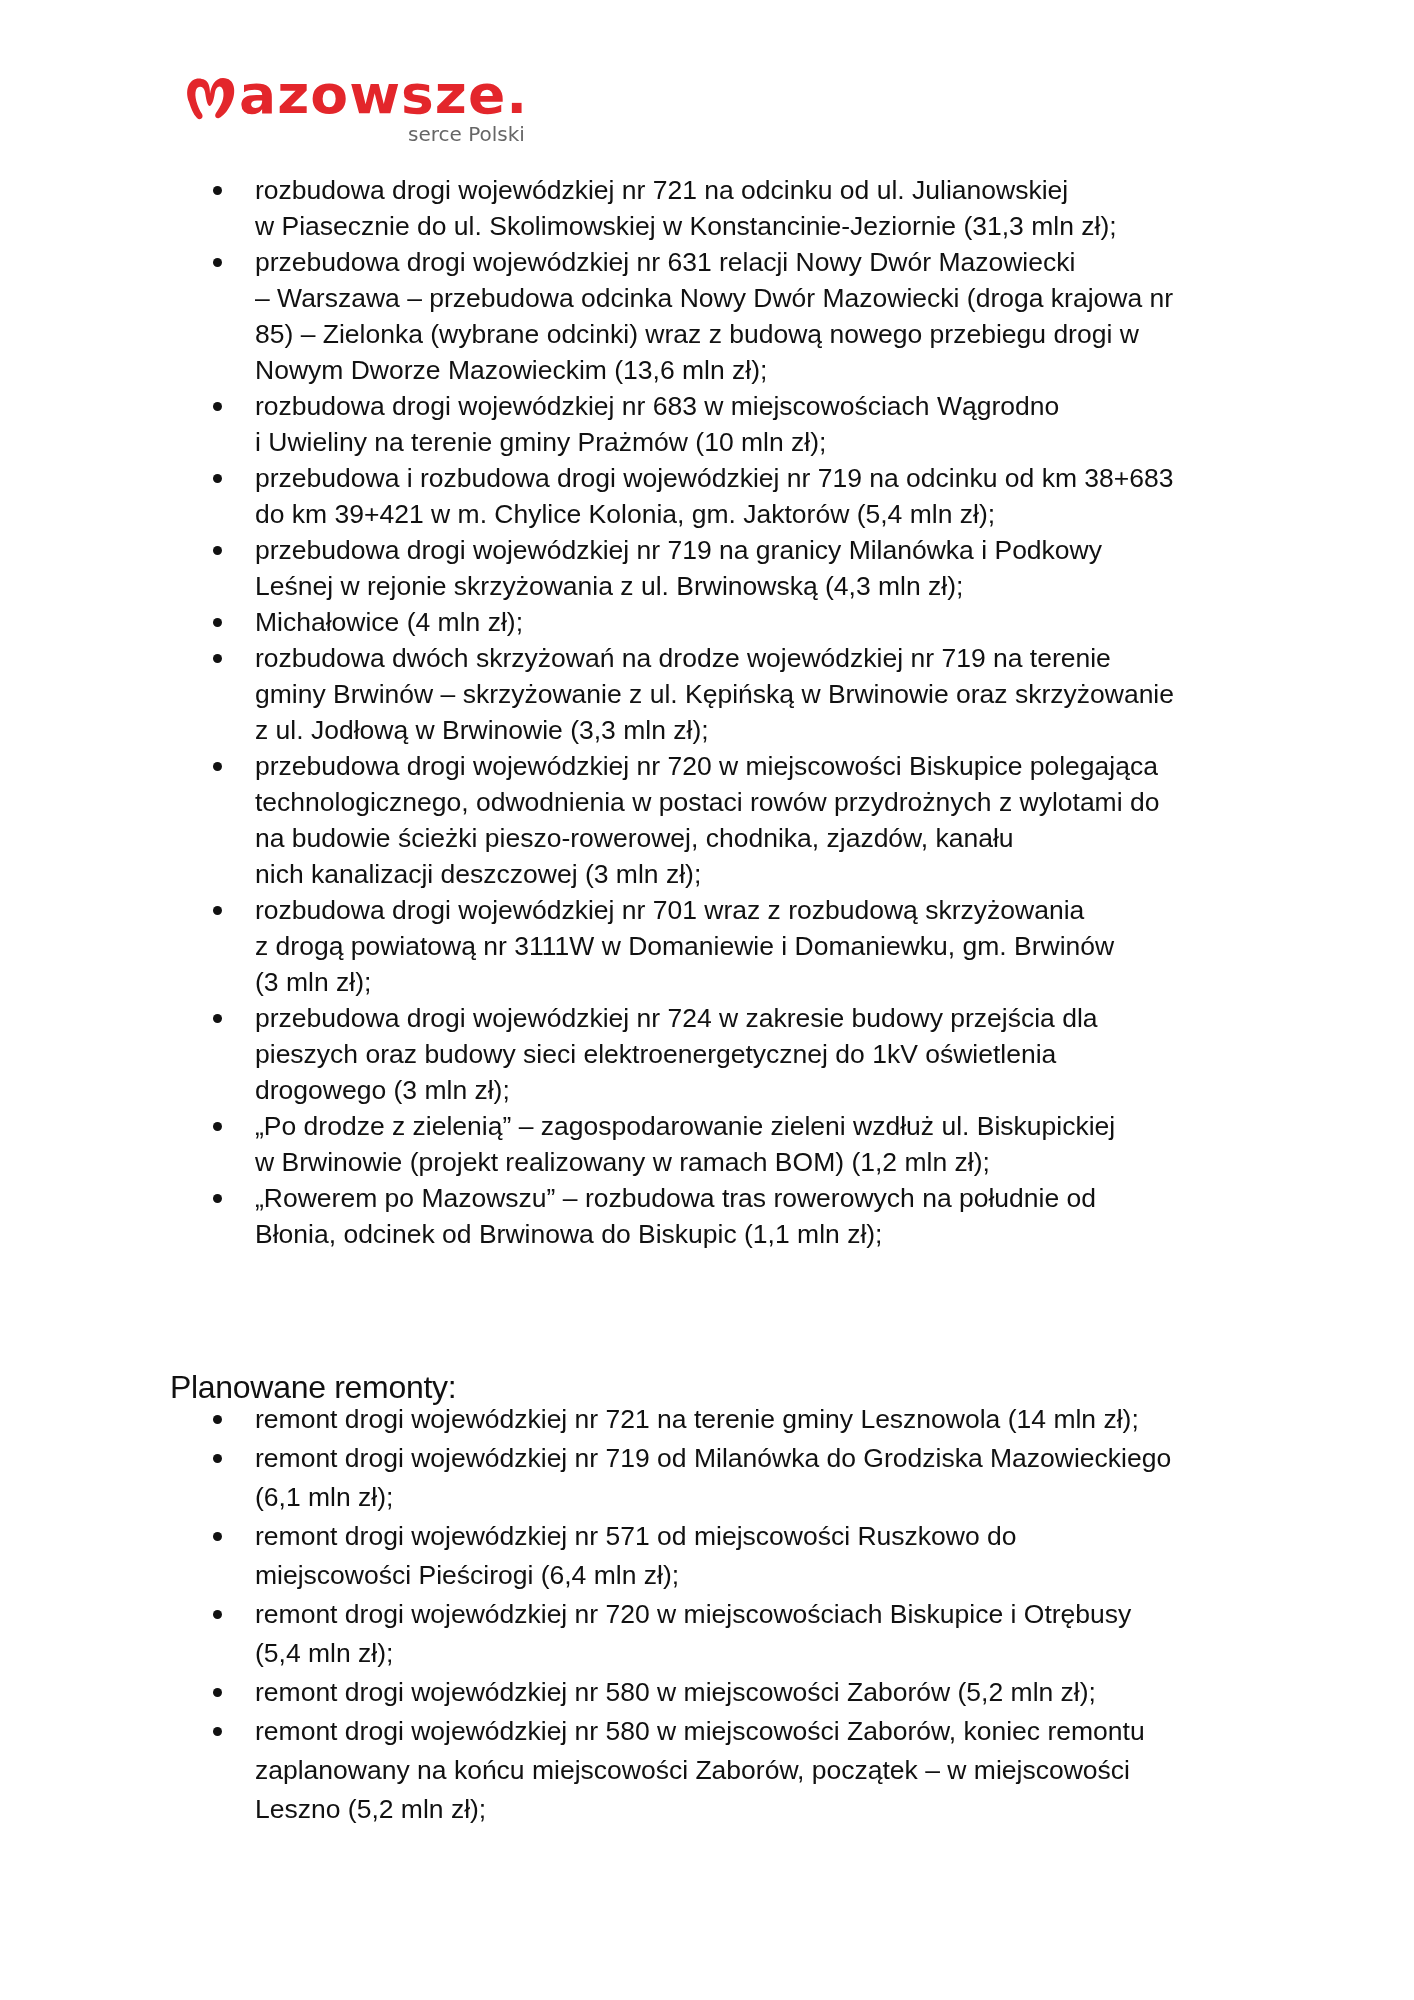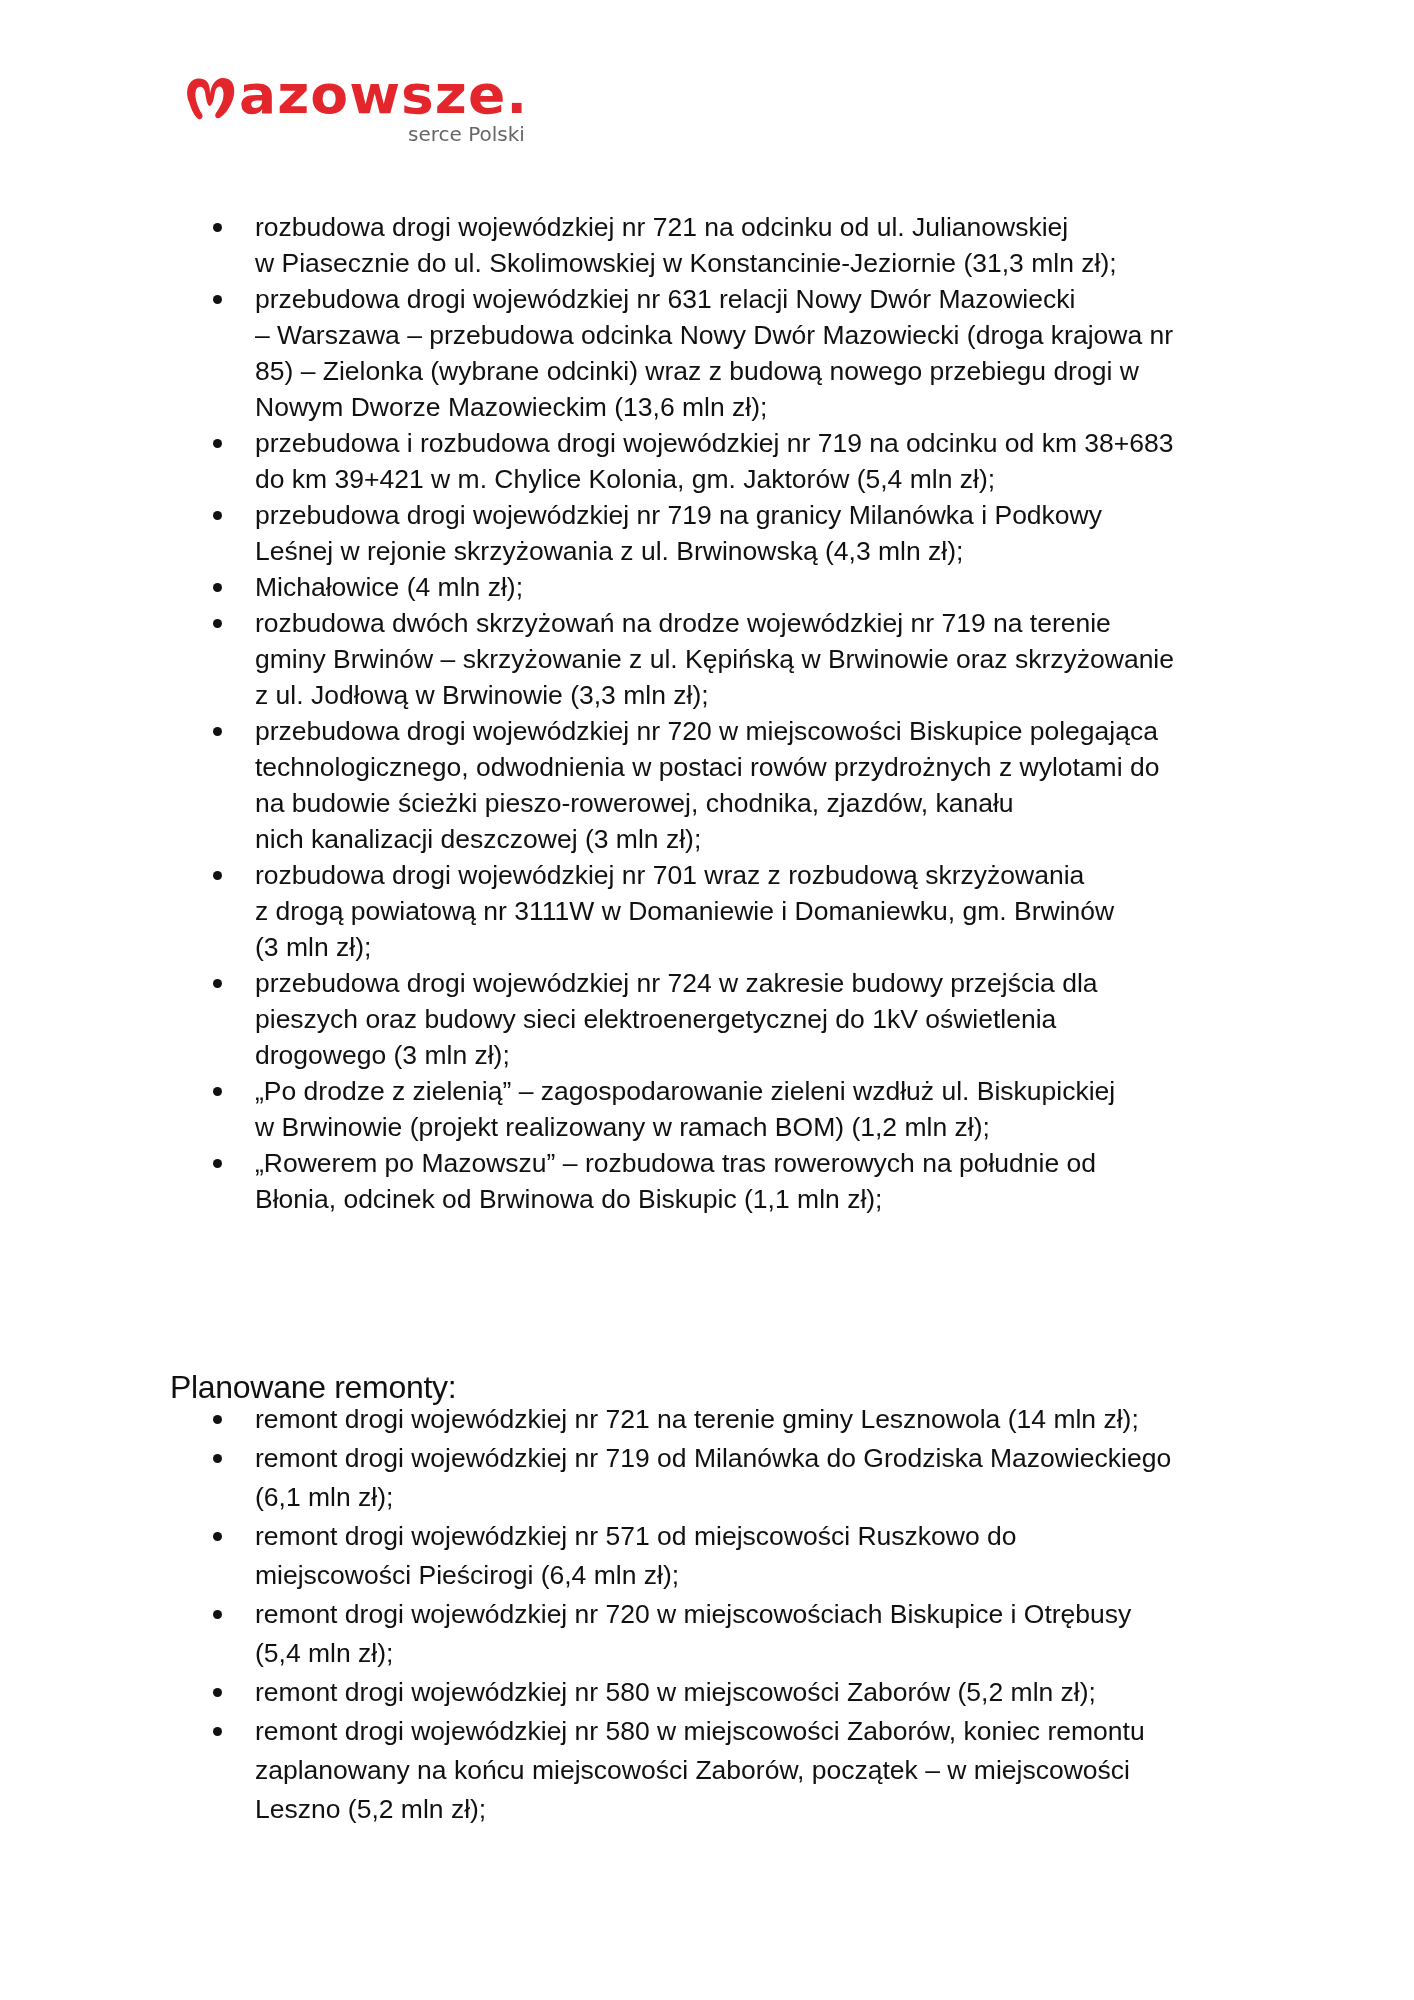--- a/index.html
+++ b/index.html
@@ -7,21 +7,21 @@
          font-family: "Liberation Sans", sans-serif; color: #111111; }
   .logo { position: absolute; left: 183px; top: 62px; width: 345px; height: 80px; text-decoration: underline; }
   .logo-word { position: absolute; left: 0; top: 0; font-family: "DejaVu Sans", sans-serif;
                font-weight: bold; font-size: 54px; letter-spacing: 1px; color: #e3262b;
                line-height: 66px; transform: scaleX(1.02); transform-origin: left top; }
   .logo-heart { position: absolute; left: 0; top: 10px; width: 54px; height: 50px; }
   .logo-rest { position: absolute; left: 56px; top: 0; }
   .logo-tag { position: absolute; left: 225px; top: 60px; font-family: "DejaVu Sans", sans-serif;
               font-size: 20px; color: #666666; }
   .list { position: absolute; left: 0; width: 1414px; margin: 0; padding: 0; list-style: none; }
-  .list1 { top: 172px; margin-top: 37px; }
+  .list1 { top: 172px; }
   .list2 { top: 1400px; }
   .item { position: relative; margin: 0; padding: 0; }
   .bullet { position: absolute; left: 213px; width: 9px; height: 9px; border-radius: 50%; background: #111; }
   .line { display: block; margin-left: 255px; white-space: nowrap; font-size: 26.5px; }
   .list1 .line { height: 36px; line-height: 36px; }
   .list1 .bullet { top: 14px; }
   .list2 .line { height: 39px; line-height: 39px; }
   .list2 .bullet { top: 15px; }
   .heading { position: absolute; left: 170px; top: 1372px; font-size: 32px; line-height: 30px;
              letter-spacing: -0.3px; }
@@ -42,20 +42,25 @@
       <span class="bullet"></span>
       <span class="line">rozbudowa drogi wojewódzkiej nr 721 na odcinku od ul. Julianowskiej</span>
       <span class="line">w Piasecznie do ul. Skolimowskiej w Konstancinie-Jeziornie (31,3 mln zł);</span>
     </li>
     <li class="item">
       <span class="bullet"></span>
       <span class="line">przebudowa drogi wojewódzkiej nr 631 relacji Nowy Dwór Mazowiecki</span>
       <span class="line">– Warszawa – przebudowa odcinka Nowy Dwór Mazowiecki (droga krajowa nr</span>
       <span class="line">85) – Zielonka (wybrane odcinki) wraz z budową nowego przebiegu drogi w</span>
       <span class="line">Nowym Dworze Mazowieckim (13,6 mln zł);</span>
+    </li>
+    <li class="item">
+      <span class="bullet"></span>
+      <span class="line">rozbudowa drogi wojewódzkiej nr 683 w miejscowościach Wągrodno</span>
+      <span class="line">i Uwieliny na terenie gminy Prażmów (10 mln zł);</span>
     </li>
     <li class="item">
       <span class="bullet"></span>
       <span class="line">przebudowa i rozbudowa drogi wojewódzkiej nr 719 na odcinku od km 38+683</span>
       <span class="line">do km 39+421 w m. Chylice Kolonia, gm. Jaktorów (5,4 mln zł);</span>
     </li>
     <li class="item">
       <span class="bullet"></span>
       <span class="line">przebudowa drogi wojewódzkiej nr 719 na granicy Milanówka i Podkowy</span>
       <span class="line">Leśnej w rejonie skrzyżowania z ul. Brwinowską (4,3 mln zł);</span>

